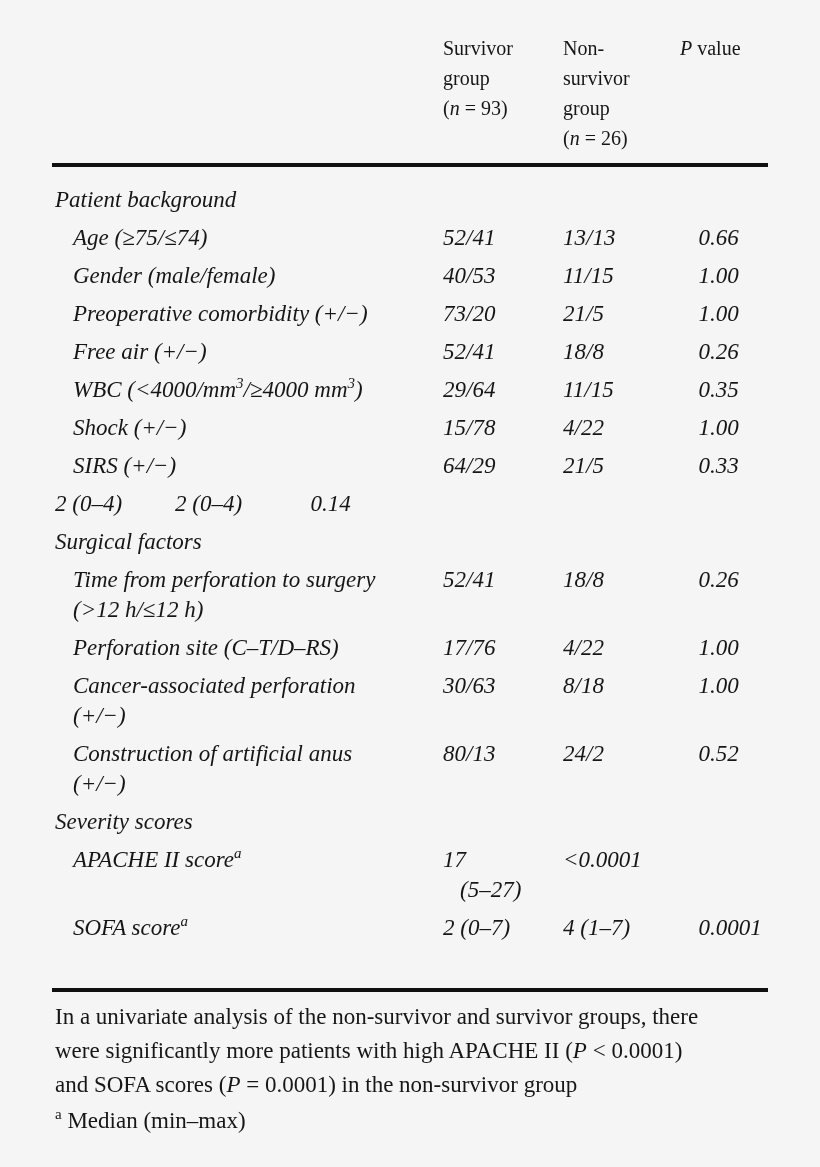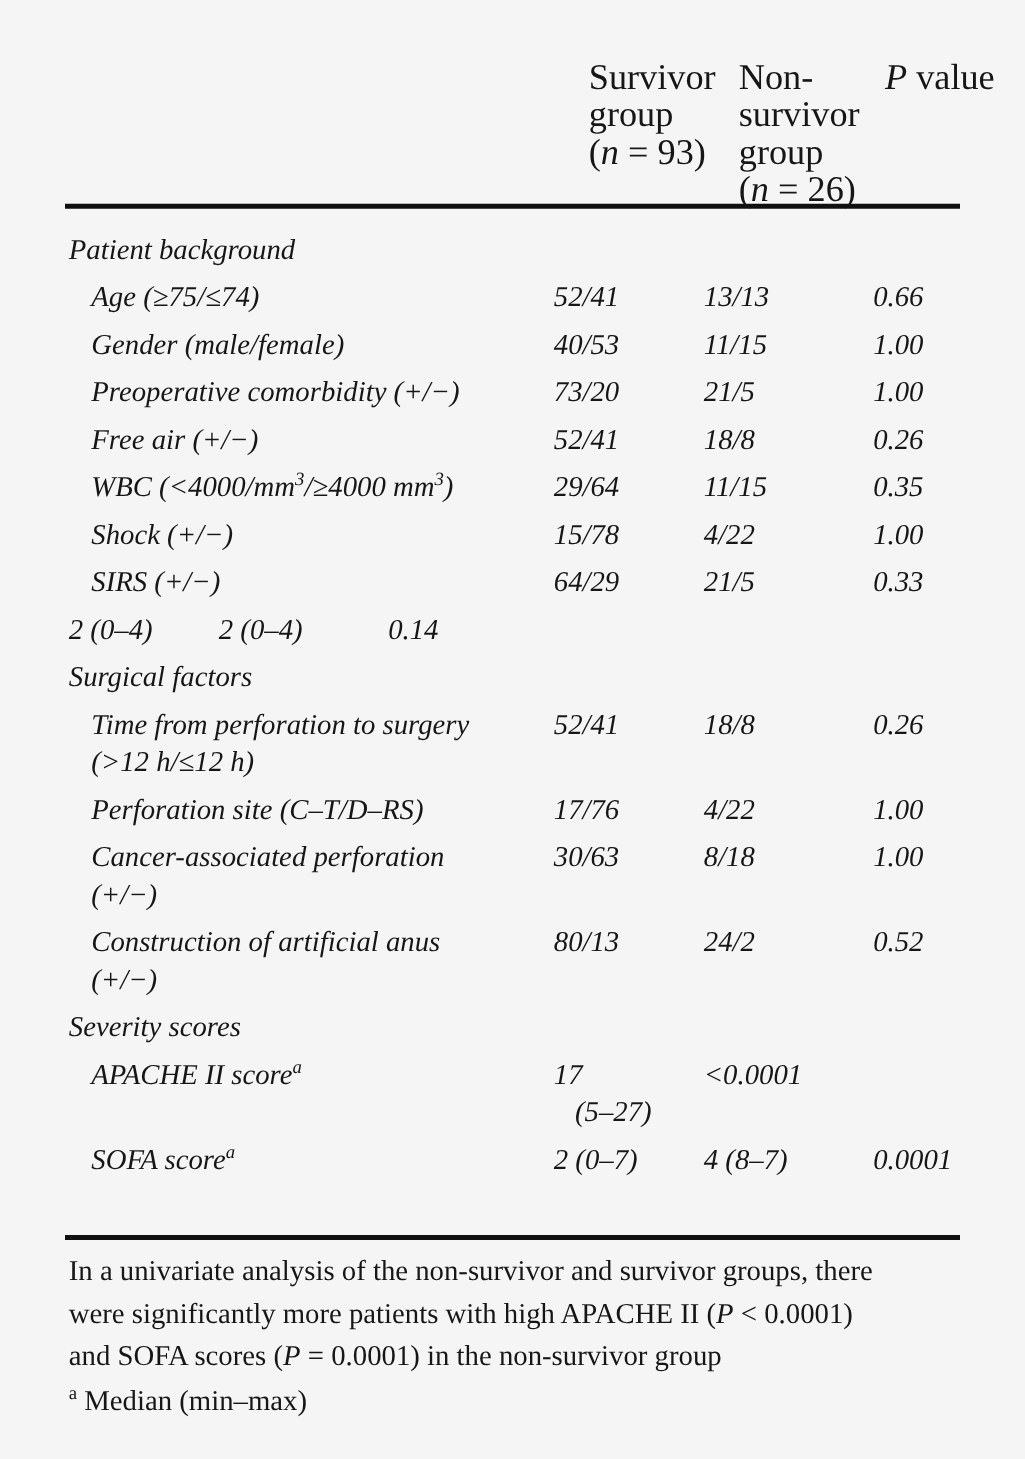--- a/index.html
+++ b/index.html
@@ -24,25 +24,24 @@
   
   .thead {
     position: absolute;
     top: 32px;
     left: 0;
     width: 716px;
     height: 128px;
   }
   .hcell {
     position: absolute;
-    top: 15px;
-    font-size: 29px;
+    top: 1px;
+    font-size: 20px;
     line-height: 30px;
     white-space: nowrap;
-    margin-left: 28px;
   }
   .hcell.survivor { left: 391px; }
   .hcell.nonsurvivor { left: 511px; }
   .hcell.pvalue { left: 628px; }
   
   .rule {
     position: absolute;
     left: 0;
     width: 716px;
     height: 4px;
@@ -301,21 +300,21 @@
         <div class="c-p"><span class="pint">&lt;0</span><span class="pfrac">.0001</span></div>
       </div>
       <div class="row item">
         <div class="c-label">
           <div class="lline"><span>SOFA score</span><sup>a</sup></div>
         </div>
         <div class="c-s">
           <div class="vl1">2 (0–7)</div>
         </div>
         <div class="c-ns">
-          <div class="vl1">4 (8–7)</div>
+          <div class="vl1">4 (1–7)</div>
         </div>
         <div class="c-p"><span class="pint">0</span><span class="pfrac">.0001</span></div>
       </div>
     </div>
 
   <div class="rule bottom"></div>
 
 </div>
 
 <div class="footnote">

